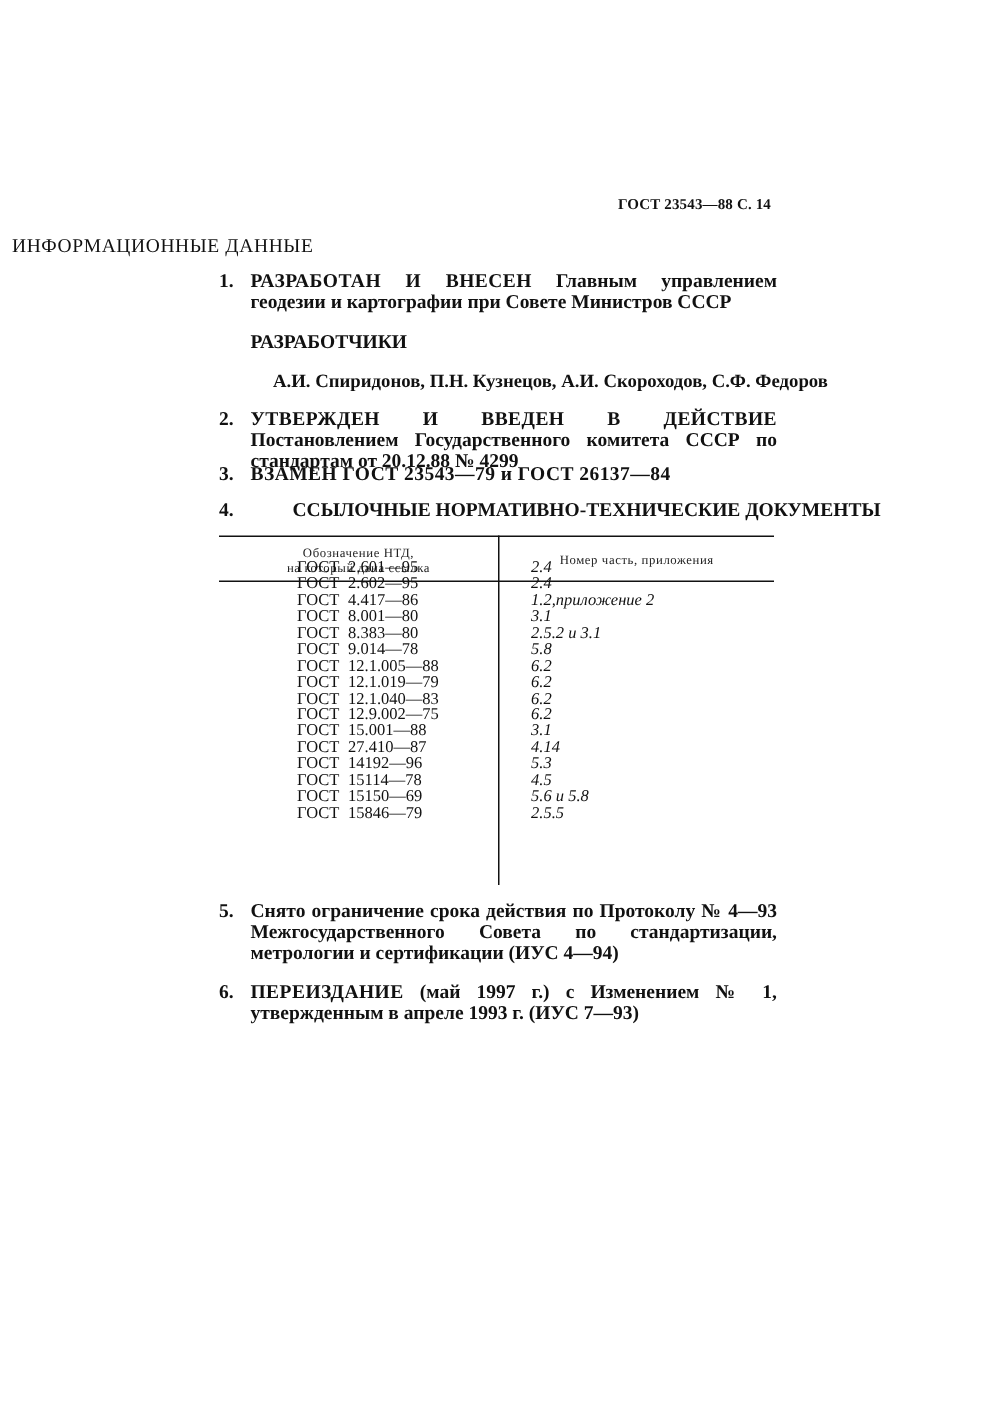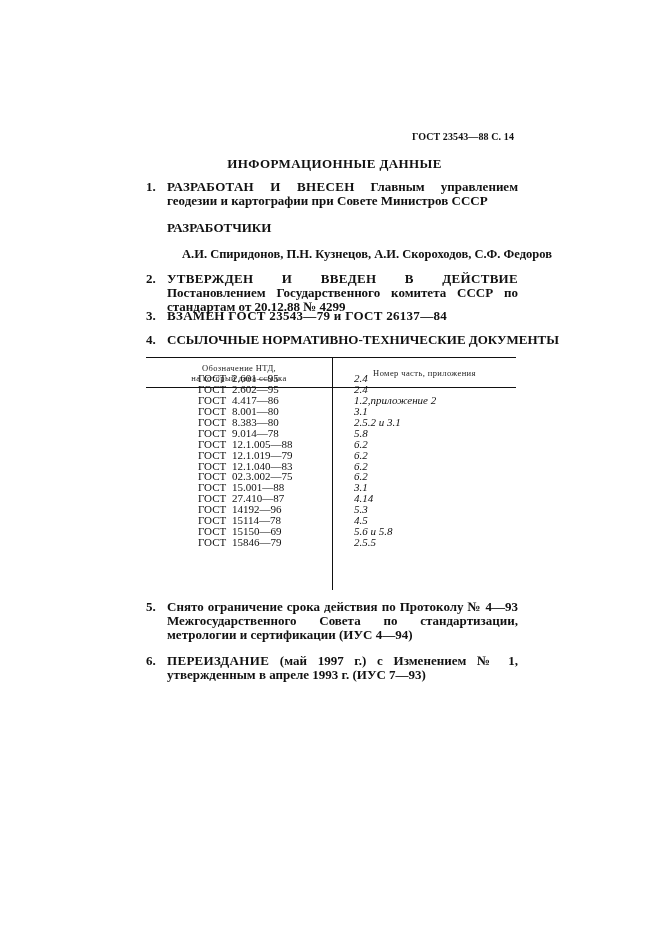--- a/index.html
+++ b/index.html
@@ -21,22 +21,22 @@
       right: 147px;
       font-weight: bold;
       font-size: 10px;
       letter-spacing: 0.1px;
     }
     .doc-title {
       position: absolute;
       top: 156px;
       left: 0;
       width: 661px;
-      text-align: center;
-      font-weight: bold;
+      text-align: left;
+      font-weight: normal;
       font-size: 13px;
       letter-spacing: 0.4px;
       padding-left: 8px;
       box-sizing: border-box;
     }
     .item {
       position: absolute;
       left: 146px;
       width: 372px;
       font-weight: bold;
@@ -157,21 +157,21 @@
 <div class="item" style="top:309px;">
   <span class="num">3.</span>
   <div class="body">
     <span class="caps">ВЗАМЕН ГОСТ  23543—79 и ГОСТ  26137—84</span>
   </div>
 </div>
 
 <div class="item" style="top:333px; width:380px;">
   <span class="num">4.</span>
   <div class="body" style="text-align:left; white-space:nowrap;">
-    <span class="caps" style="letter-spacing:0;">ССЫЛОЧНЫЕ НОРМАТИВНО-ТЕХНИЧЕСКИЕ ДОКУМЕНТЫ</span>
+    <span class="caps" style="letter-spacing:0;margin-left:28px;">ССЫЛОЧНЫЕ НОРМАТИВНО-ТЕХНИЧЕСКИЕ ДОКУМЕНТЫ</span>
   </div>
 </div>
 
 <div class="ref-table">
   <div class="hline" style="top:0;"></div>
   <div class="hline" style="top:30px;"></div>
   <div class="vline"></div>
 
   <div class="th c1">
     <div>Обозначение НТД,</div>
@@ -210,21 +210,21 @@
       </div>
     <div class="row">
         <span class="c-doc"><span class="pfx">ГОСТ</span><span>12.1.019—79</span></span>
         <span class="c-ref">6.2</span>
       </div>
     <div class="row">
         <span class="c-doc"><span class="pfx">ГОСТ</span><span>12.1.040—83</span></span>
         <span class="c-ref">6.2</span>
       </div>
     <div class="row">
-        <span class="c-doc"><span class="pfx">ГОСТ</span><span>02.3.002—75</span></span>
+        <span class="c-doc"><span class="pfx">ГОСТ</span><span>12.9.002—75</span></span>
         <span class="c-ref">6.2</span>
       </div>
     <div class="row">
         <span class="c-doc"><span class="pfx">ГОСТ</span><span>15.001—88</span></span>
         <span class="c-ref">3.1</span>
       </div>
     <div class="row">
         <span class="c-doc"><span class="pfx">ГОСТ</span><span>27.410—87</span></span>
         <span class="c-ref">4.14</span>
       </div>

